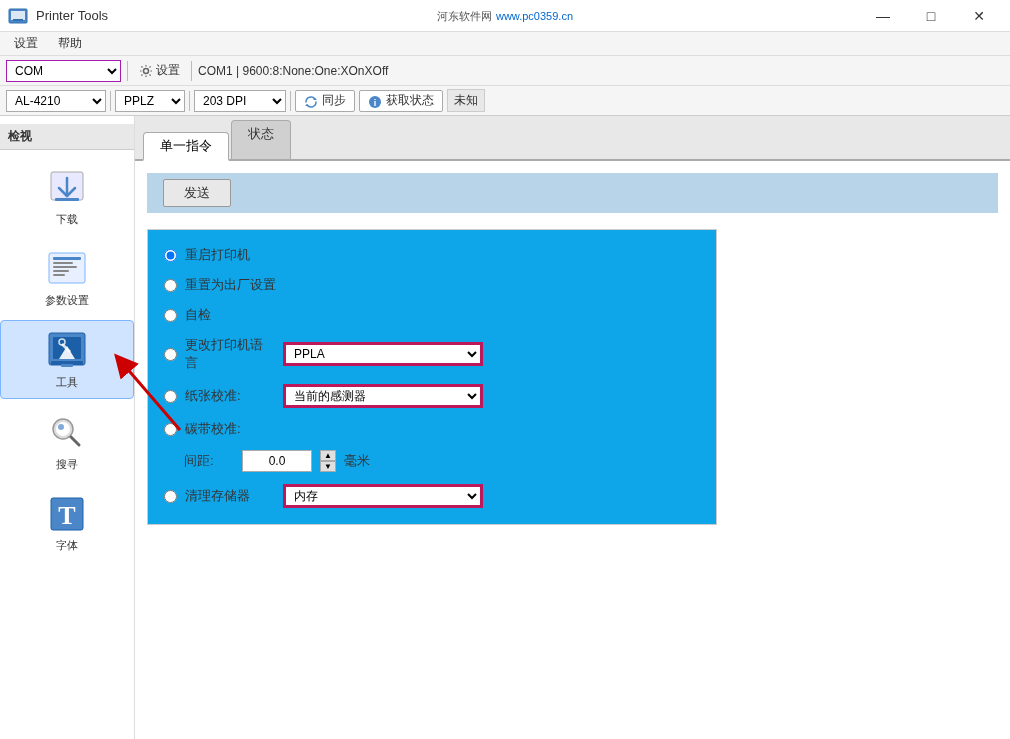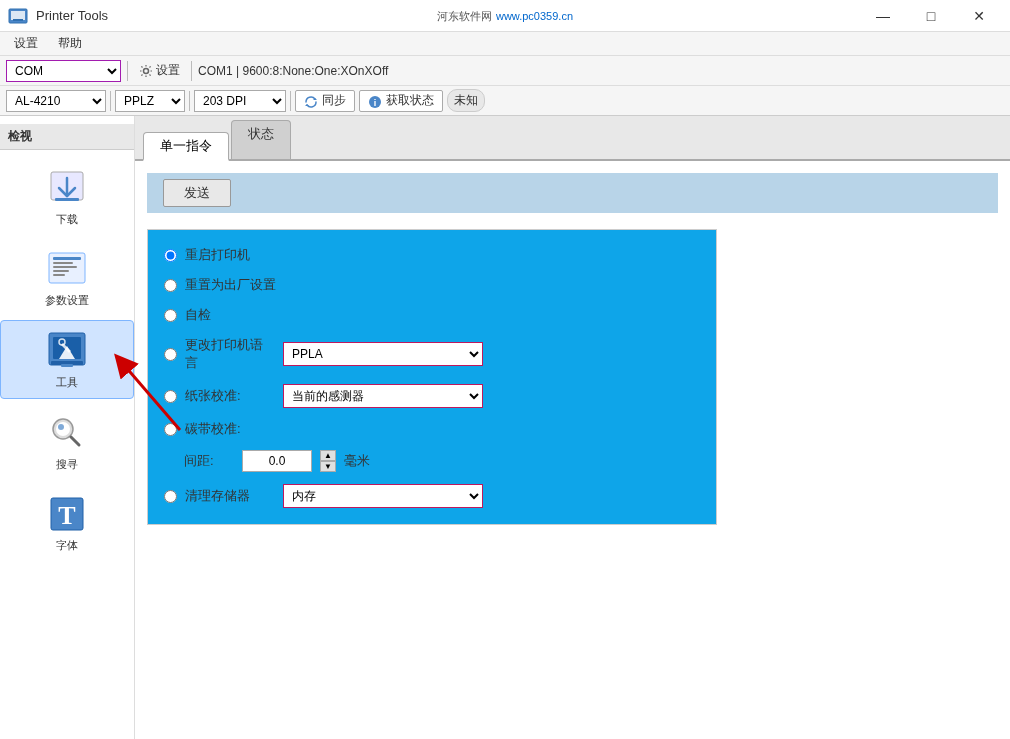--- a/index.html
+++ b/index.html
@@ -140,21 +140,21 @@
       width: 1px;
       height: 20px;
       background: #bbb;
     }
     .status-unknown {
       font-size: 12px;
       color: #333;
       padding: 2px 6px;
       background: #e8e8e8;
       border: 1px solid #ccc;
-      border-radius: 10px;
+      border-radius: 0;
     }
 
     
     .main-area {
       display: flex;
       height: calc(739px - 32px - 24px - 30px - 30px);
       background: #fff;
     }
 
     
@@ -293,21 +293,21 @@
       cursor: pointer;
     }
     .field-label {
       font-size: 13px;
       color: #333;
       width: 90px;
     }
     .field-select {
       width: 200px;
       height: 24px;
-      border: 1px solid #be185d;
+      border: 3px solid #be185d;
       background: #fff;
       font-size: 12px;
       padding: 0 4px;
       cursor: pointer;
     }
     .gap-row {
       display: flex;
       align-items: center;
       gap: 8px;
       padding-left: 20px;

